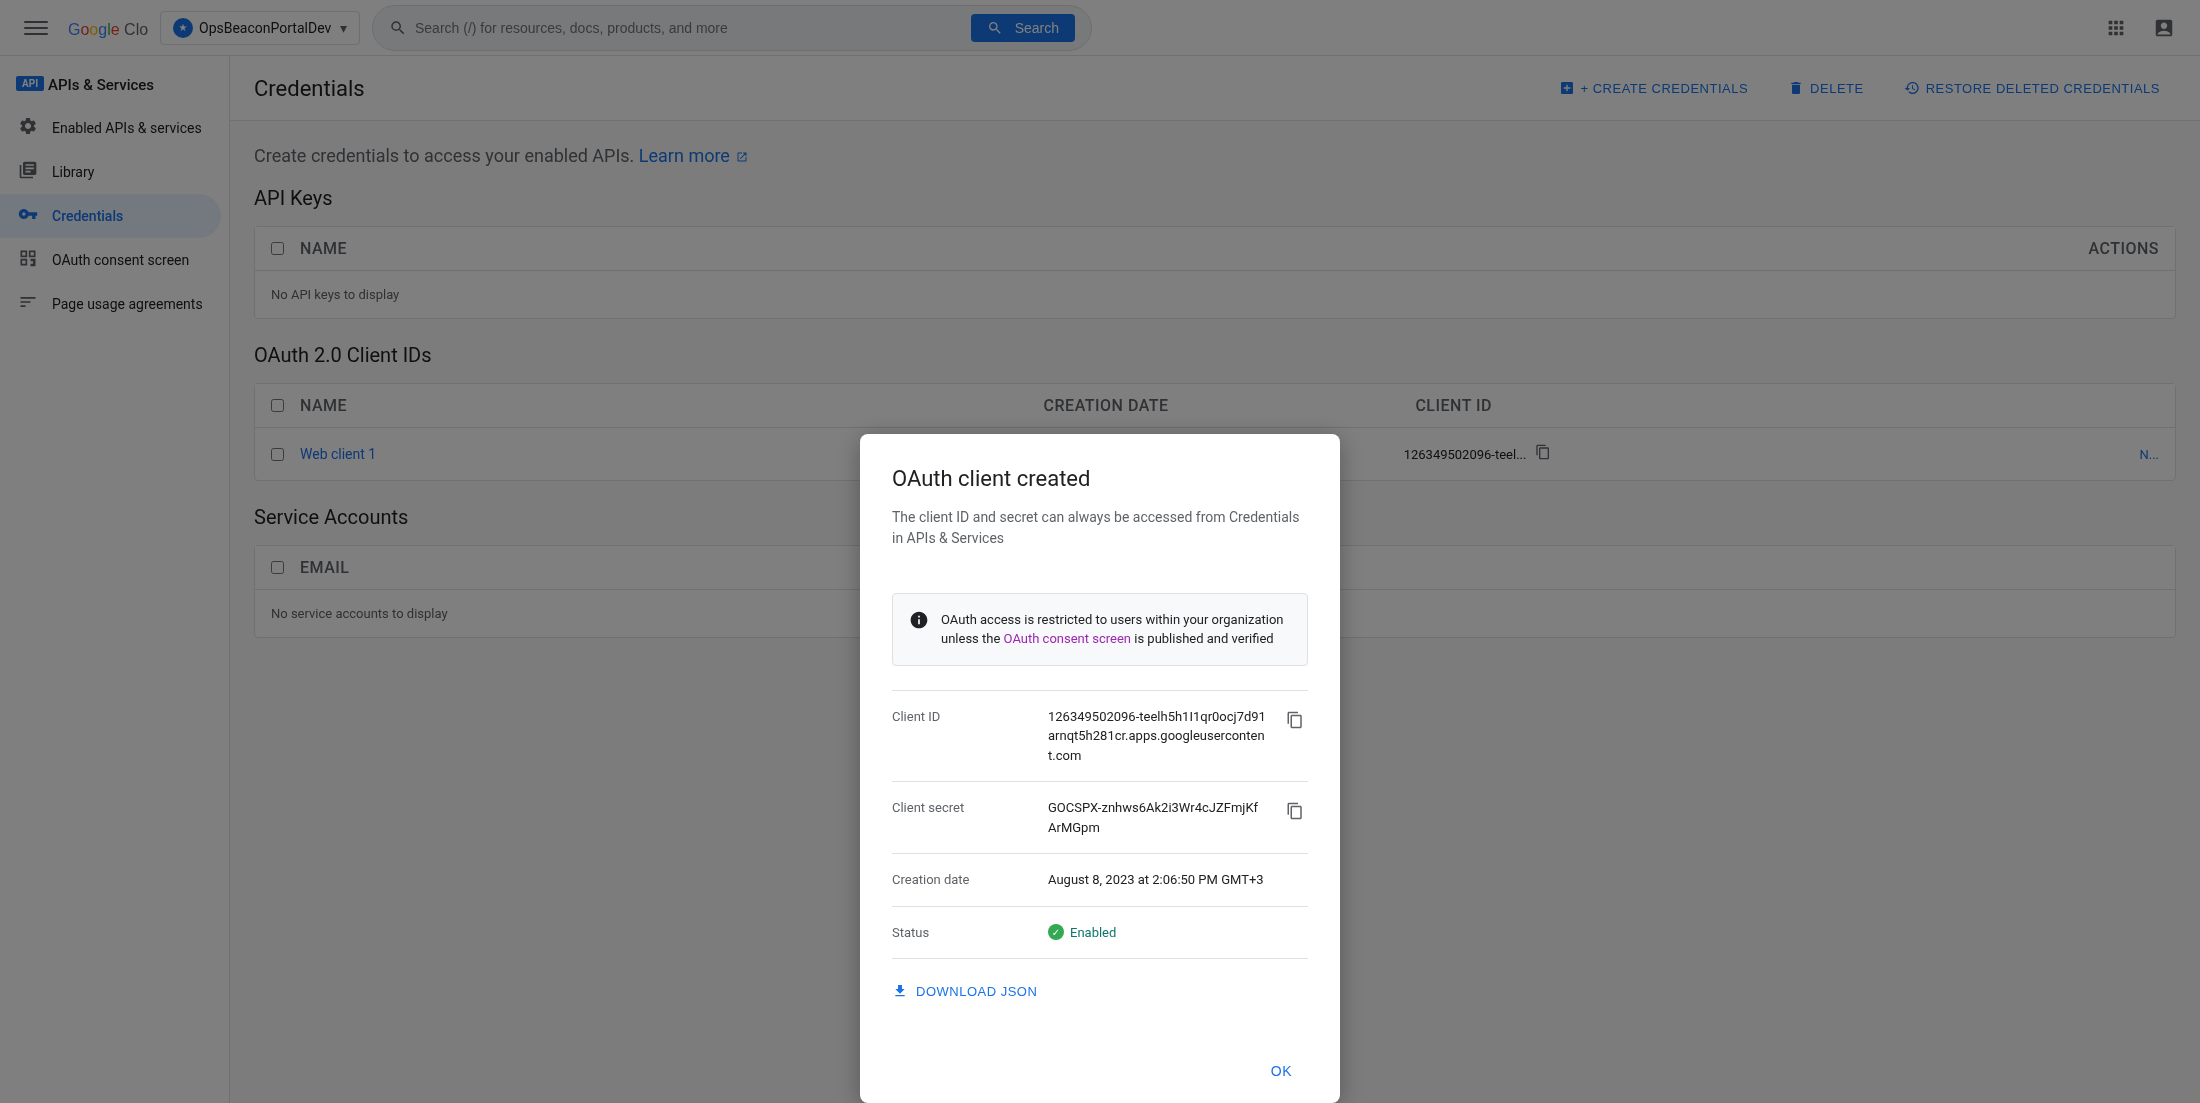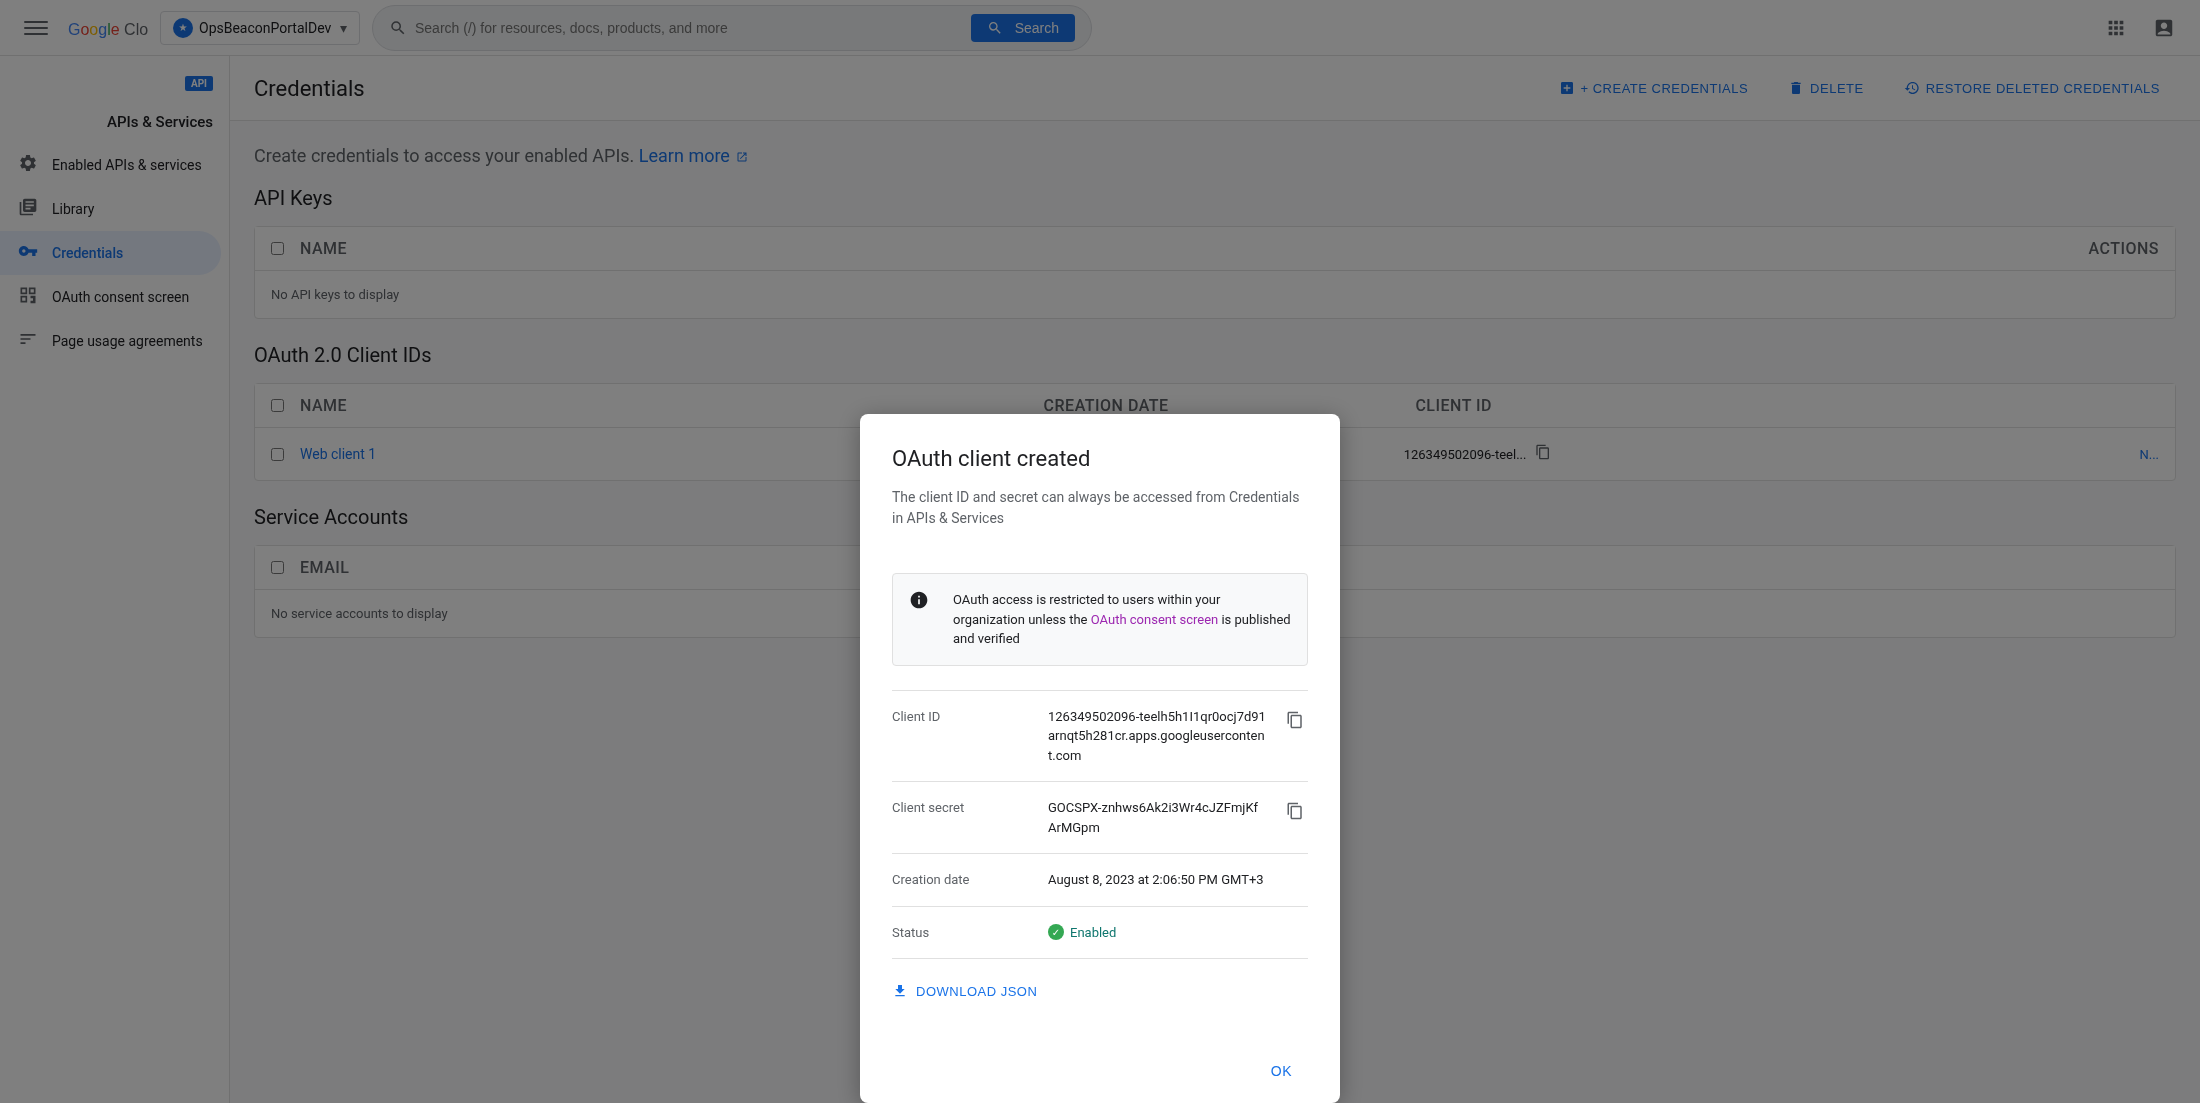--- a/index.html
+++ b/index.html
@@ -36,21 +36,21 @@
     .topbar-icon-btn { width: 40px; height: 40px; border-radius: 50%; display: flex; align-items: center; justify-content: center; cursor: pointer; color: #5f6368; border: none; background: transparent; font-size: 20px; }
 
     
     .app-layout { display: flex; margin-top: 56px; height: calc(100vh - 56px); }
 
     
     .sidebar {
       width: 230px; background: #fff; border-right: 1px solid #e0e0e0;
       padding: 8px 0; overflow-y: auto; flex-shrink: 0;
     }
-    .sidebar-logo { display: flex; align-items: flex-end; gap: 22px; padding: 12px 16px; flex-direction: column; }
+    .sidebar-logo { display: flex; align-items: flex-start; gap: 4px; padding: 12px 16px; }
     .sidebar-logo-badge { background: #1a73e8; color: white; font-size: 10px; font-weight: bold; padding: 2px 6px; border-radius: 2px; }
     .sidebar-logo-text { font-size: 15px; color: #202124; font-weight: 500; }
     .sidebar-item {
       display: flex; align-items: center; gap: 12px; padding: 10px 16px;
       cursor: pointer; color: #202124; font-size: 14px; border-radius: 0 24px 24px 0; margin-right: 8px;
     }
     .sidebar-item.active { background: #e8f0fe; color: #1a73e8; font-weight: 500; }
     .sidebar-item-icon { color: #5f6368; font-size: 18px; width: 24px; text-align: center; }
     .sidebar-item.active .sidebar-item-icon { color: #1a73e8; }
 
@@ -90,21 +90,21 @@
     }
     .modal {
       background: #fff; border-radius: 8px; width: 480px; max-width: 90vw;
       box-shadow: 0 4px 24px rgba(0,0,0,0.3); overflow: hidden;
     }
     .modal-content { padding: 32px 32px 16px; }
     .modal-title { font-size: 22px; font-weight: 400; color: #202124; margin-bottom: 16px; }
     .modal-desc { font-size: 14px; color: #5f6368; margin-bottom: 24px; line-height: 1.5; }
     .modal-info-box {
       background: #f8f9fa; border: 1px solid #e0e0e0; border-radius: 4px;
-      padding: 16px; margin-bottom: 24px; display: flex; align-items: flex-start; gap: 24px; margin-top: 44px;
+      padding: 16px; margin-bottom: 24px; display: flex; align-items: flex-start; gap: 12px; margin-top: 44px;
     }
     .info-icon { color: #202124; font-size: 18px; flex-shrink: 0; }
     .modal-info-text { font-size: 13px; color: #202124; line-height: 1.5; }
     .modal-info-text a { color: #9c27b0; text-decoration: none; }
 
     .modal-field { padding: 16px 0; border-top: 1px solid #e0e0e0; display: flex; align-items: flex-start; gap: 16px; }
     .modal-field-label { font-size: 13px; color: #5f6368; width: 140px; flex-shrink: 0; padding-top: 2px; }
     .modal-field-value { font-size: 13px; color: #202124; flex: 1; line-height: 1.5; word-break: break-all; }
     .modal-field-actions { display: flex; align-items: center; gap: 4px; flex-shrink: 0; }
     .copy-btn { background: transparent; border: none; cursor: pointer; padding: 4px; color: #5f6368; font-size: 16px; border-radius: 50%; }

